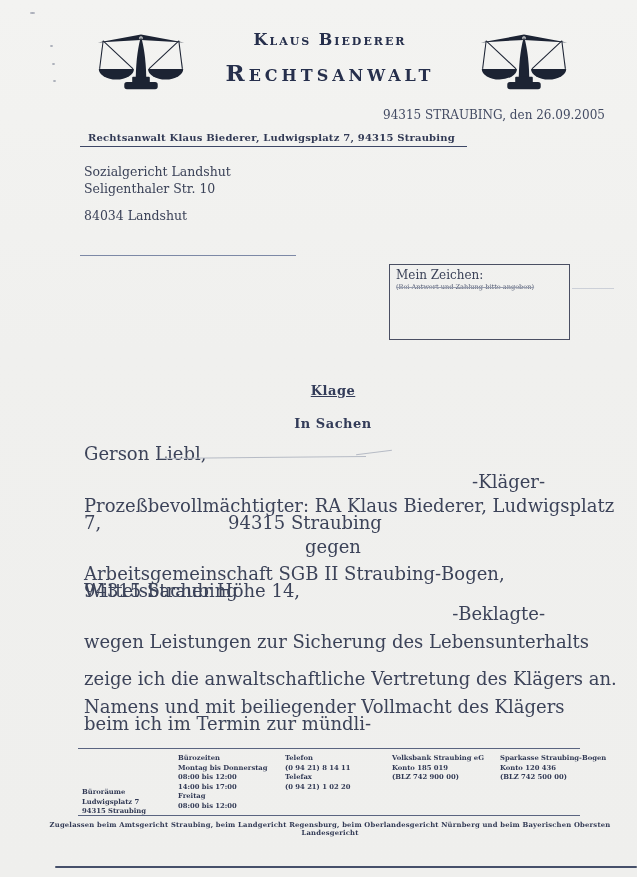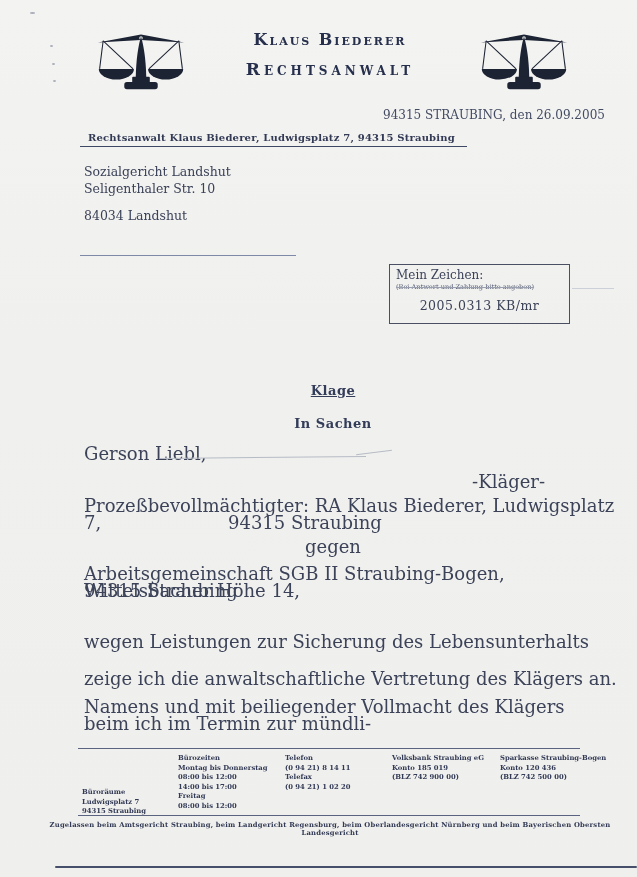--- a/index.html
+++ b/index.html
@@ -14,35 +14,35 @@
   .abs{position:absolute;}
   
   .brand-name{
     left:120px;top:30px;width:420px;text-align:center;
     font-weight:bold;font-variant:small-caps;letter-spacing:2px;
     font-size:16px;color:#262f4c;
   }
   .brand-title{
     left:120px;top:59px;width:420px;text-align:center;
     font-weight:bold;font-variant:small-caps;letter-spacing:4px;
-    font-size:17px;color:#262f4c;
+    font-size:23px;color:#262f4c;
   }
   .scales{width:88px;height:66px;}
   .date-line{left:383px;top:108px;font-size:12px;color:#434b63;}
   .sender-line{
     left:80px;top:132px;padding:0 12px 3px 8px;
     font-size:10px;font-weight:bold;color:#323a55;
     border-bottom:1.5px solid #3d4766;letter-spacing:.2px;
   }
   .recipient{left:84px;top:163px;font-size:12.5px;line-height:17px;}
   .recipient .gap{height:10px;}
   .rule-under-address{left:80px;top:255px;width:216px;height:1px;background:#7d89a6;}
   
   .ref-box{
-    left:389px;top:264px;width:181px;height:60px;
+    left:389px;top:264px;width:181px;height:76px;
     border:1px solid #4a4f63;box-sizing:border-box;padding:3px 6px;
   }
   .ref-label{font-size:12px;color:#3b4258;}
   .ref-note{font-size:6.6px;color:#555d74;margin-top:1px;
     text-decoration:line-through;text-decoration-color:#9aa0b0;}
   .ref-value{font-size:12.5px;text-align:center;margin-top:7px;letter-spacing:.5px;}
   .ref-tail{left:572px;top:288px;width:42px;height:1px;background:#ccd0d8;}
   
   .center-col{left:30px;width:606px;text-align:center;}
   .h-klage{top:383px;font-size:13px;font-weight:bold;text-decoration:underline;letter-spacing:.5px;color:#333c59;}
@@ -122,39 +122,39 @@
     <div>Seligenthaler Str. 10</div>
     <div class="gap"></div>
     <div>84034 Landshut</div>
   </div>
 
   <div class="abs rule-under-address"></div>
 
   <div class="abs ref-box">
     <div class="ref-label">Mein Zeichen:</div>
     <div class="ref-note">(Bei Antwort und Zahlung bitte angeben)</div>
-    <div class="ref-value">2005.0313 KB/mr</div>
   </div>
   <div class="abs ref-tail"></div>
 
   <div class="abs center-col h-klage">Klage</div>
   <div class="abs center-col h-insachen">In Sachen</div>
 
   <div class="abs bodytext t-plaintiff">Gerson Liebl,</div>
   <div class="abs redact-line"></div>
   <div class="abs redact-hook"></div>
   <div class="abs bodytext role-right t-klaeger">-Kläger-</div>
 
   <div class="abs bodytext t-attorney1">Prozeßbevollmächtigter: RA Klaus Biederer, Ludwigsplatz 7,</div>
   <div class="abs bodytext t-attorney2">94315 Straubing</div>
 
   <div class="abs bodytext center-col t-gegen">gegen</div>
 
   <div class="abs bodytext t-defendant1">Arbeitsgemeinschaft SGB II Straubing-Bogen, Wittelsbacher Höhe 14,</div>
   <div class="abs bodytext t-defendant2">94315 Straubing</div>
+  <div class="abs bodytext role-right t-beklagte">-Beklagte-</div>
 
   <div class="abs bodytext t-wegen">wegen Leistungen zur Sicherung des Lebensunterhalts</div>
   <div class="abs bodytext t-para1">zeige ich die anwaltschaftliche Vertretung des Klägers an.</div>
   <div class="abs bodytext t-para2">
     <div>Namens und mit beiliegender Vollmacht des Klägers beim ich im Termin zur mündli-</div>
   </div>
 
   <div class="abs foot-line fl-top"></div>
 
   <div class="abs foot-col fc-1">

